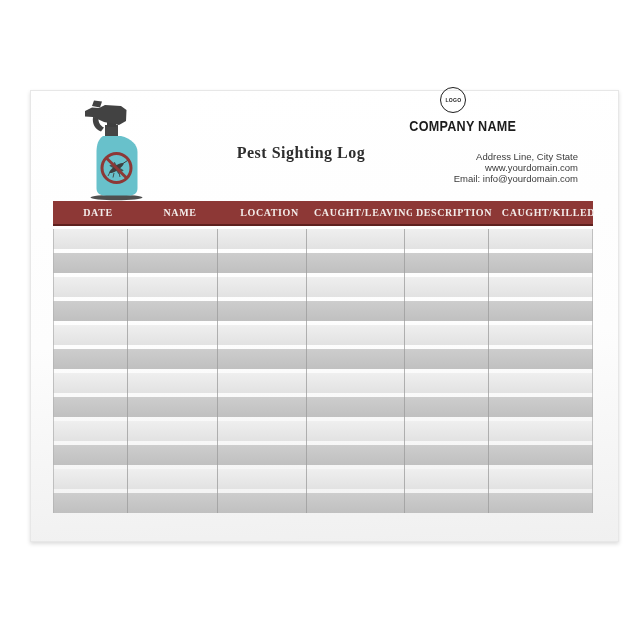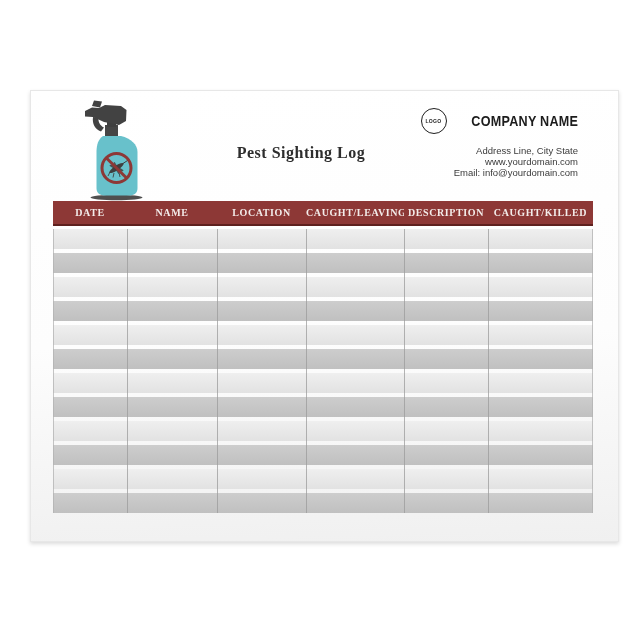--- a/index.html
+++ b/index.html
@@ -19,39 +19,40 @@
 
   .page-title {
     position:absolute; left:140px; top:53px; width:260px;
     text-align:center;
     font-family:"Liberation Serif", serif;
     font-size:16px; font-weight:600; letter-spacing:0.5px;
     color:#2d2d2d; margin:0;
   }
 
   .brand { position:absolute; top:16px; right:40px; width:250px; }
-  .brand-top { display:flex; align-items:center; justify-content:flex-end; gap:4px; height:27px; }
+  .brand-top { display:flex; align-items:center; justify-content:flex-end; gap:4px; height:27px;flex-direction:column; }
   .logo-circle {
     width:24px; height:24px; flex:0 0 auto;
     border:1.6px solid #1e1e1e; border-radius:50%;
     display:flex; align-items:center; justify-content:center;
   }
   .logo-circle span { font-size:6px; font-weight:bold; letter-spacing:0.3px; color:#1e1e1e; transform:scale(0.85); }
   .company-name {
     font-size:15px; font-weight:bold; color:#1c1c1c; letter-spacing:0.3px;
     transform:scaleX(0.84); transform-origin:right center; white-space:nowrap; display:inline-block;
   }
-  .address-block { margin-top:12px; text-align:right; font-size:9.5px; line-height:10.8px; color:#3a3a3a; }
+  .address-block { margin-top:18px; text-align:right; font-size:9.5px; line-height:10.8px; color:#3a3a3a; }
 
   
   .log-table { position:absolute; left:22px; top:110px; width:540px; }
   .grid-row { display:grid; grid-template-columns:74px 90px 89px 98px 84px 105px; }
   .table-head {
     height:23px; background:#8d3836; border-bottom:2px solid #5e201e;
     align-items:center;
+    padding-left:8px;
   }
   .th {
     text-align:center;
     font-family:"Liberation Serif", serif;
     font-size:10px; font-weight:bold; letter-spacing:0.6px;
     color:#f3ecea; white-space:nowrap; overflow:hidden;
   }
   .table-body { position:relative; margin-top:3px; display:flex; flex-direction:column; gap:4px; }
   .row { height:20px; }
   .row.light { background:linear-gradient(180deg,#efefef,#e2e2e2); }

